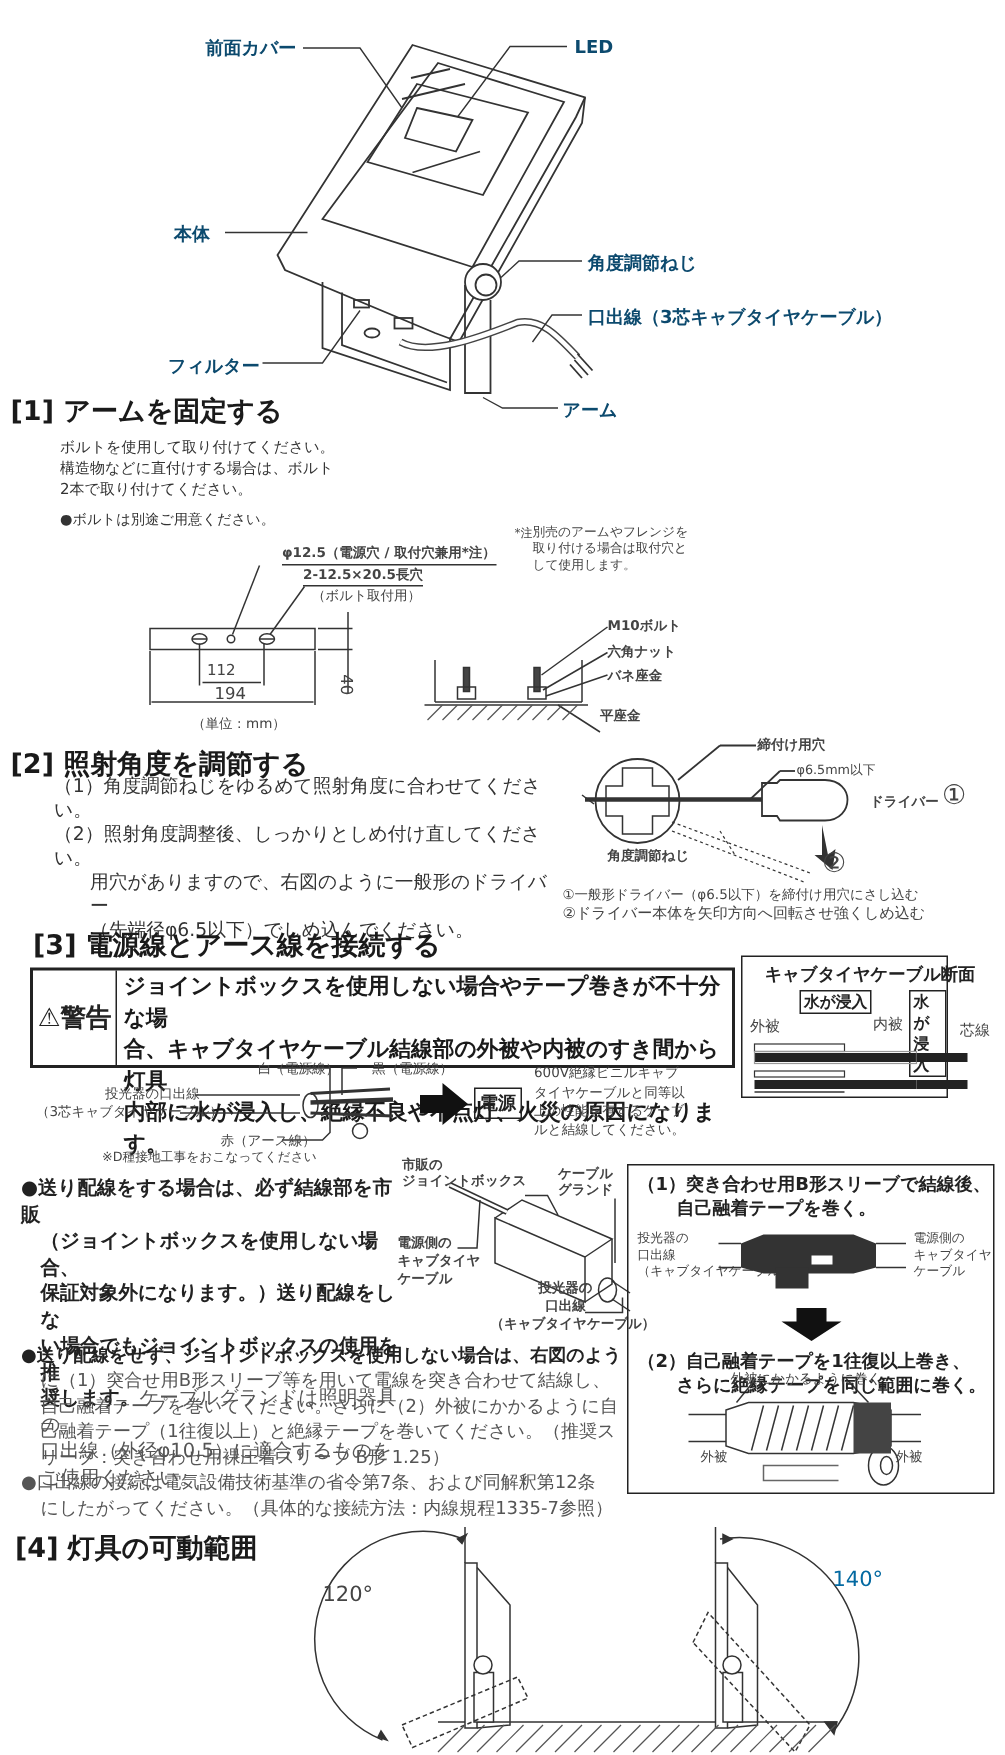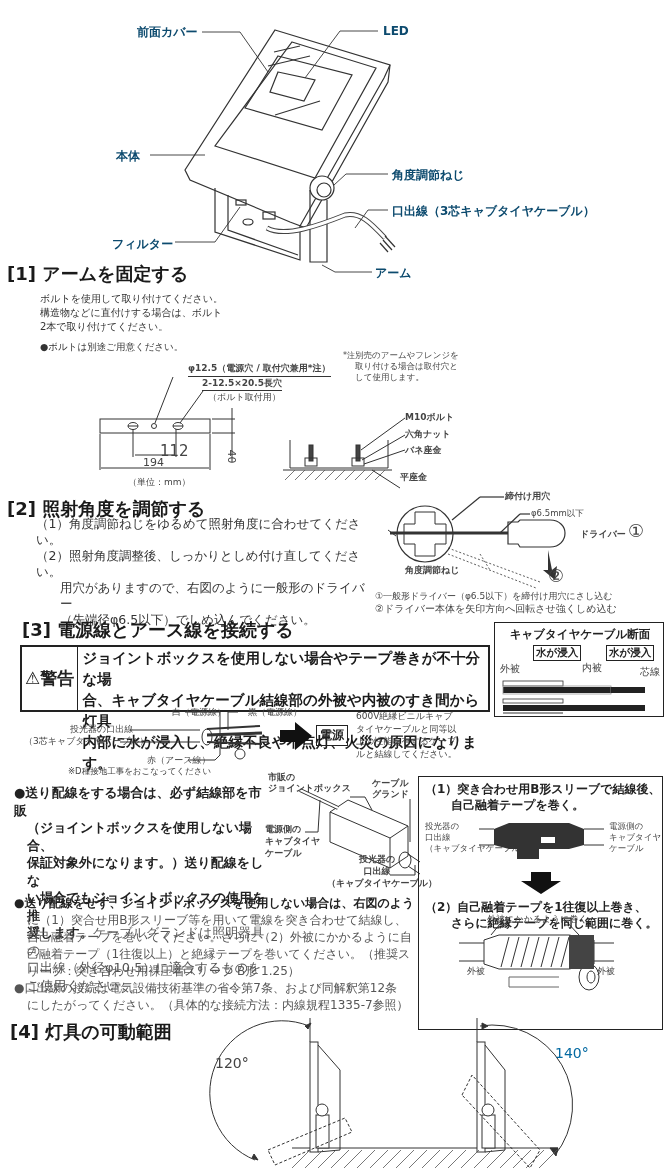--- a/index.html
+++ b/index.html
@@ -130,21 +130,21 @@
       <line x1="305" y1="140" x2="315" y2="130"></line>
       <line x1="315" y1="140" x2="325" y2="130"></line>
       <line x1="325" y1="140" x2="335" y2="130"></line>
       <line x1="335" y1="140" x2="345" y2="130"></line>
       <line x1="345" y1="140" x2="355" y2="130"></line>
       <line x1="355" y1="140" x2="365" y2="130"></line>
       <line x1="365" y1="140" x2="375" y2="130"></line>
       <line x1="375" y1="140" x2="385" y2="130"></line>
     </g>
   </svg>
-  <div class="abs xs" style="left:160px;top:442px;font-size:15px">112</div>
+  <div class="abs xs" style="left:138px;top:442px;font-size:10px">112</div>
   <div class="abs xs" style="left:143px;top:456px;font-size:11px">194</div>
   <div class="abs xs" style="left:224px;top:450px;font-size:11px;transform:rotate(90deg)">40</div>
   <div class="abs xs" style="left:128px;top:476px">（単位：mm）</div>
   <div class="abs xs" style="left:405px;top:411px;font-weight:bold">M10ボルト</div>
   <div class="abs xs" style="left:405px;top:428px;font-weight:bold">六角ナット</div>
   <div class="abs xs" style="left:405px;top:444px;font-weight:bold">バネ座金</div>
   <div class="abs xs" style="left:400px;top:471px;font-weight:bold">平座金</div>
 </div>
 
 <div>
@@ -191,21 +191,21 @@
 
   <div class="abs warn-box" style="left:20px;top:645px;width:470px;height:67px">
     <div class="warn-left">⚠警告</div>
     <div class="warn-right">
       <div style="font-size:14.5px">ジョイントボックスを使用しない場合やテープ巻きが不十分な場</div>
       <div style="font-size:14.5px">合、キャブタイヤケーブル結線部の外被や内被のすき間から灯具</div>
       <div style="font-size:14.5px">内部に水が浸入し、絶縁不良や不点灯、火災の原因になります。</div>
     </div>
   </div>
 
-  <div class="abs boxed" style="left:494px;top:622px;width:170px;height:95px">
+  <div class="abs boxed" style="left:494px;top:637px;width:138px;height:95px">
     <div class="abs" style="left:0;top:4px;width:170px;text-align:center;font-size:11.5px;font-weight:bold">キャブタイヤケーブル断面</div>
     <div class="abs boxed" style="left:38px;top:22px;font-size:10.5px;font-weight:bold;padding:0 2px;background:#fff">水が浸入</div>
     <div class="abs boxed" style="left:111px;top:22px;font-size:10.5px;font-weight:bold;padding:0 2px;background:#fff">水が浸入</div>
     <div class="abs xs" style="left:5px;top:39px;font-size:10px">外被</div>
     <div class="abs xs" style="left:87px;top:38px;font-size:10px">内被</div>
     <div class="abs xs" style="left:145px;top:42px;font-size:10px">芯線</div>
     <svg width="170" height="95" style="left:0;top:0">
       <rect x="8" y="58" width="60" height="5" fill="#fff" stroke="#333" stroke-width="0.8"></rect>
       <rect x="8" y="64" width="108" height="6" fill="#222"></rect>
       <rect x="8" y="63" width="108" height="8" fill="none" stroke="#999" stroke-width="0.8"></rect>
@@ -283,21 +283,21 @@
     <div>電源側の</div>
     <div>キャブタイヤ</div>
     <div>ケーブル</div>
   </div>
   <div class="abs xs" style="left:327px;top:853px;font-weight:bold;line-height:12px;text-align:center;width:100px">
     <div>投光器の</div>
     <div>口出線</div>
     <div>（キャブタイヤケーブル）</div>
   </div>
 
-  <div class="abs boxed" style="left:418px;top:776px;width:245px;height:254px">
+  <div class="abs boxed" style="left:418px;top:776px;width:245px;height:220px">
     <div class="abs" style="left:6px;top:4px;font-size:12px;font-weight:bold;line-height:16px">
       <div>（1）突き合わせ用B形スリーブで結線後、</div>
       <div style="padding-left:26px">自己融着テープを巻く。</div>
     </div>
     <div class="abs xs" style="left:6px;top:44px;line-height:11px;font-size:8.5px">
       <div>投光器の</div>
       <div>口出線</div>
       <div>（キャブタイヤケーブル）</div>
     </div>
     <div class="abs xs" style="left:190px;top:44px;line-height:11px;font-size:8.5px">

